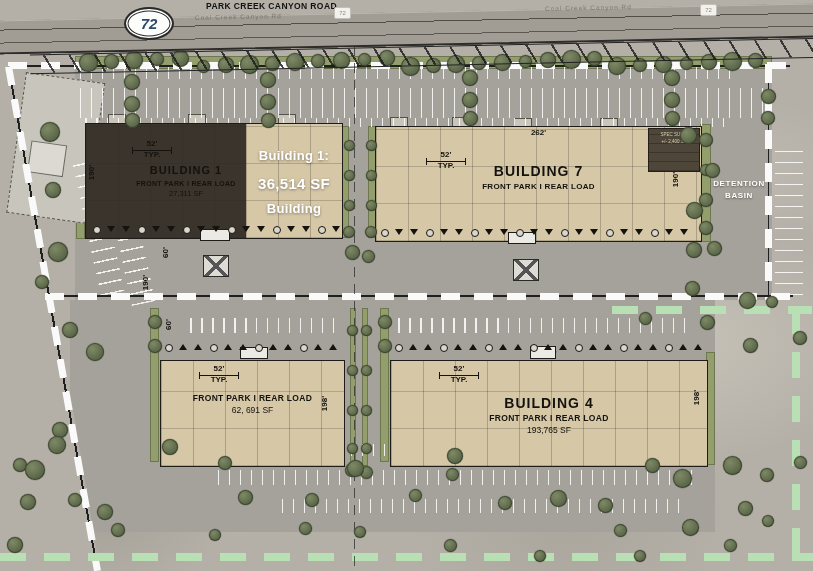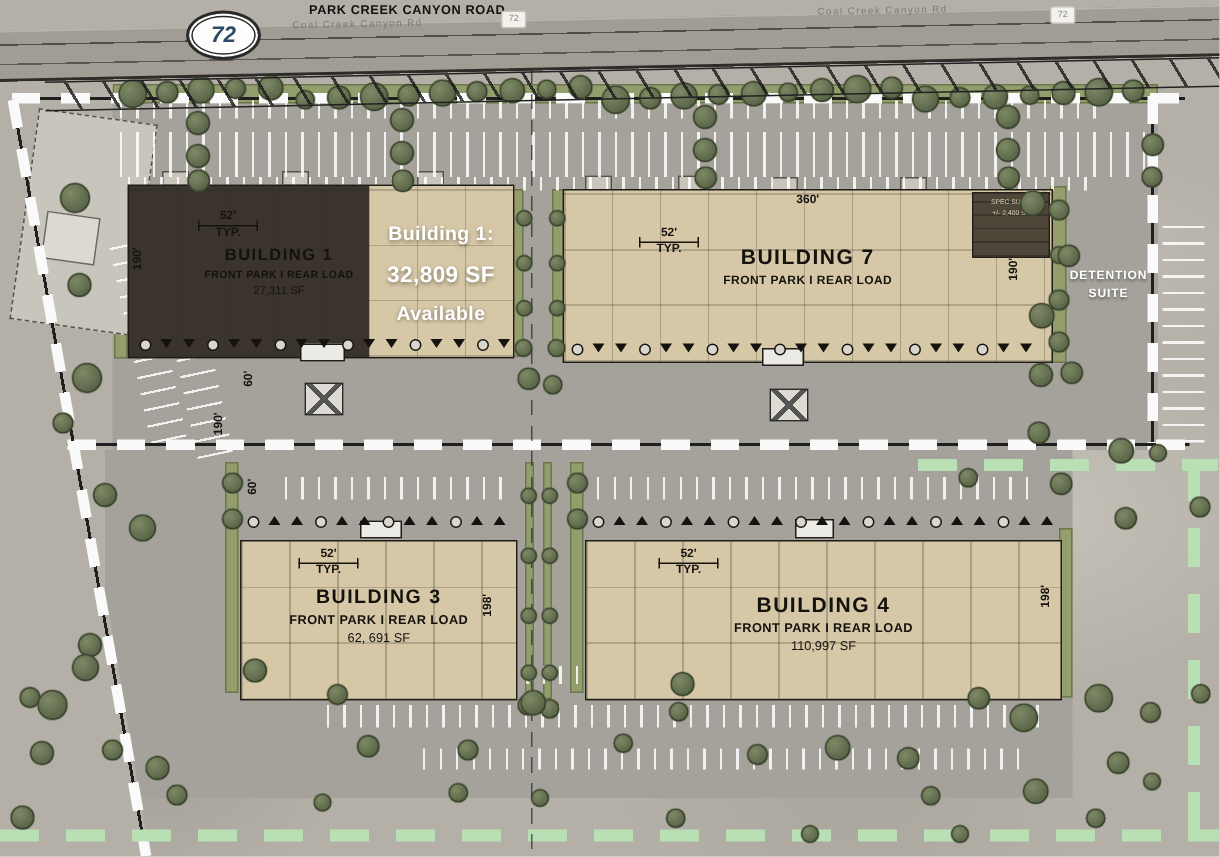--- a/index.html
+++ b/index.html
@@ -126,28 +126,28 @@
       <div>TYP.</div>
     </div>
     <div class="vdim" style="left:-2px;top:44px;">190'</div>
     <div class="blabel" style="top:40px;width:200px;">
       <div class="bname" style="font-size:11px;">BUILDING 1</div>
       <div class="btype" style="font-size:7px;">FRONT PARK I REAR LOAD</div>
       <div class="barea" style="font-size:7.5px;">27,311 SF</div>
     </div>
     <div class="avail" style="left:160px;width:96px;top:24px;">
       <div style="font-size:13px;">Building 1:</div>
-      <div style="font-size:15px;margin-top:12px;">32,809 SF</div>
-      <div style="font-size:13px;margin-top:9px;">Available</div>
+      <div style="font-size:15px;margin-top:12px;">36,514 SF</div>
+      <div style="font-size:13px;margin-top:9px;">Building</div>
     </div>
   </div>
 
   <div class="building" style="left:375px;top:126px;width:325px;height:114px;">
     <div class="bgrid"></div>
-    <div class="dimtop" style="top:1px;">360'</div>
+    <div class="dimtop" style="top:1px;">262'</div>
     <div class="bay" style="left:42px;top:24px;">
       <div>52'</div>
       <div class="line"></div>
       <div>TYP.</div>
     </div>
     <div class="vdim" style="left:292px;top:48px;">190'</div>
     <div class="blabel" style="top:36px;">
       <div class="bname" style="font-size:14px;">BUILDING 7</div>
       <div class="btype" style="font-size:8px;">FRONT PARK I REAR LOAD</div>
     </div>
@@ -160,39 +160,38 @@
   <div class="building" style="left:160px;top:360px;width:183px;height:105px;">
     <div class="bgrid"></div>
     <div class="dimtop" style="top:-12px;">317'</div>
     <div class="bay" style="left:30px;top:4px;">
       <div>52'</div>
       <div class="line"></div>
       <div>TYP.</div>
     </div>
     <div class="vdim" style="left:156px;top:38px;">198'</div>
     <div class="blabel" style="top:30px;">
-      <div class="bname" style="font-size:13px;">BUILDING 3</div>
       <div class="btype" style="font-size:8.5px;">FRONT PARK I REAR LOAD</div>
       <div class="barea" style="font-size:8.5px;">62, 691 SF</div>
     </div>
   </div>
 
   <div class="building" style="left:390px;top:360px;width:316px;height:105px;">
     <div class="bgrid"></div>
     <div class="dimtop" style="top:-12px;">561'</div>
     <div class="bay" style="left:40px;top:4px;">
       <div>52'</div>
       <div class="line"></div>
       <div>TYP.</div>
     </div>
     <div class="vdim" style="left:298px;top:32px;">198'</div>
     <div class="blabel" style="top:34px;">
       <div class="bname" style="font-size:14px;">BUILDING 4</div>
       <div class="btype" style="font-size:8.5px;">FRONT PARK I REAR LOAD</div>
-      <div class="barea" style="font-size:8.5px;">110,997 SF</div>
+      <div class="barea" style="font-size:8.5px;">193,765 SF</div>
     </div>
   </div>
 
   <div class="door" style="left:200px;top:229px;width:28px;height:10px;"></div>
   <div class="door" style="left:508px;top:232px;width:26px;height:10px;"></div>
   <div class="door" style="left:240px;top:347px;width:26px;height:10px;"></div>
   <div class="door" style="left:530px;top:346px;width:24px;height:11px;"></div>
 
   <div class="pdash" style="left:8px;top:62px;width:782px;"></div>
   <div class="pdash" style="left:772px;top:64px;width:236px;transform:rotate(90deg);"></div>
@@ -211,21 +210,21 @@
   <div class="pavelabel" style="left:545px;top:4px;">Coal Creek Canyon Rd</div>
   <div class="marker" style="left:334px;top:7px;">
       <span>72</span>
     </div>
   <div class="marker" style="left:700px;top:4px;">
       <span>72</span>
     </div>
 
   <div class="detention">
     <div>DETENTION</div>
-    <div>SUITE</div>
+    <div>BASIN</div>
   </div>
 
   <div class="vdim" style="left:160px;top:248px;">60'</div>
   <div class="vdim" style="left:138px;top:278px;">190'</div>
   <div class="vdim" style="left:163px;top:320px;">60'</div>
 <div class="stripes" style="left: 80px; top: 67px; width: 655px; height: 12px;"></div>
     <div class="stripes" style="left: 80px; top: 88px; width: 690px; height: 16px;"></div>
     <div class="stripes" style="left: 80px; top: 104px; width: 690px; height: 14px;"></div>
     <div class="stripes" style="left: 85px; top: 118px; width: 640px; height: 9px;"></div>
     <div class="stripes" style="left: 190px; top: 318px; width: 150px; height: 15px;"></div>

